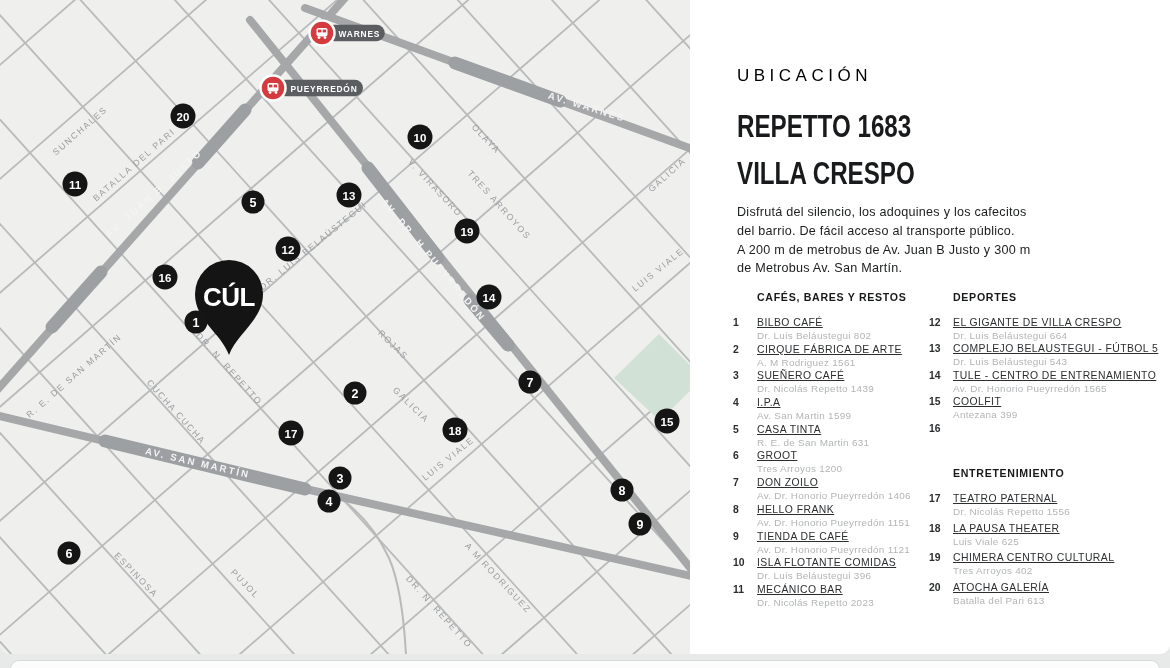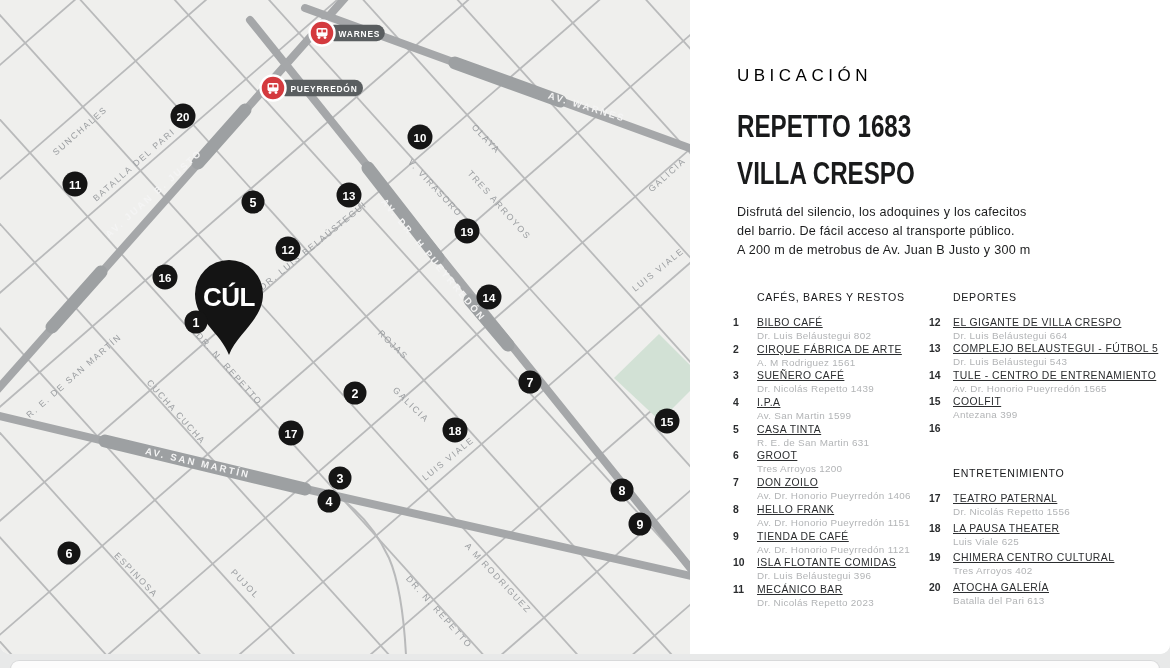--- a/index.html
+++ b/index.html
@@ -13,21 +13,21 @@
     color:#000000;font-weight:400;text-align:right;}
   .title{position:absolute;left:47px;top:103px;line-height:47px;font-weight:700;
     font-size:31px;color:#191a1b;}
   .title .tline{display:block;white-space:nowrap;transform:scaleX(0.78);transform-origin:left center;}
   .desc{position:absolute;left:47px;top:203px;font-size:12.6px;line-height:18.8px;
     letter-spacing:0.25px;color:#1c1d1e;font-weight:400;}
   .lists{position:absolute;left:43px;top:291px;display:flex;}
   .col{display:flex;flex-direction:column;}
   .col.c1{width:196px;}
   .col.c2{width:238px;}
-  .cat-header{font-size:10.6px;font-weight:400;letter-spacing:0.7px;color:#17181a;
+  .cat-header{font-size:10.6px;font-weight:700;letter-spacing:0.7px;color:#17181a;
     margin:0 0 14px 24px;white-space:nowrap;}
   .cat{margin-bottom:2px;}
   .cat.gap-top{margin-top:16px;}
   .item{display:flex;align-items:flex-start;}
   .item .num{width:24px;flex:0 0 24px;font-size:10.4px;font-weight:700;color:#2b2d2f;}
   .item .nm{font-size:10.4px;font-weight:400;letter-spacing:0.45px;color:#2b2d2f;white-space:nowrap;text-decoration:underline;}
   .item .ad{font-size:9.9px;letter-spacing:0.3px;color:#b2b4b6;margin-top:2px;white-space:nowrap;}
   .next-card{position:absolute;left:10px;right:10px;top:660px;height:14px;background:#fcfcfc;
     border:1px solid #d8d9da;border-bottom:none;border-radius:9px 9px 0 0;}
 </style>
@@ -219,20 +219,21 @@
   <div class="panel">
     <div class="eyebrow">UBICACIÓN</div>
     <div class="title">
       <span class="tline">REPETTO 1683</span>
       <span class="tline">VILLA CRESPO</span>
     </div>
     <div class="desc">
       <div>Disfrutá del silencio, los adoquines y los cafecitos</div>
       <div>del barrio. De fácil acceso al transporte público.</div>
       <div>A 200 m de metrobus de Av. Juan B Justo y 300 m</div>
+      <div>de Metrobus Av. San Martín.</div>
     </div>
     <div class="lists">
       <div class="col c1" id="col-1">
           <div class="cat">
             <div class="cat-header">CAFÉS, BARES Y RESTOS</div>
             <div class="item" style="height: 26.7px;">
               <div class="num">1</div>
               <div>
                 <div class="nm">BILBO CAFÉ</div>
                 <div class="ad">Dr. Luis Beláustegui 802</div>

